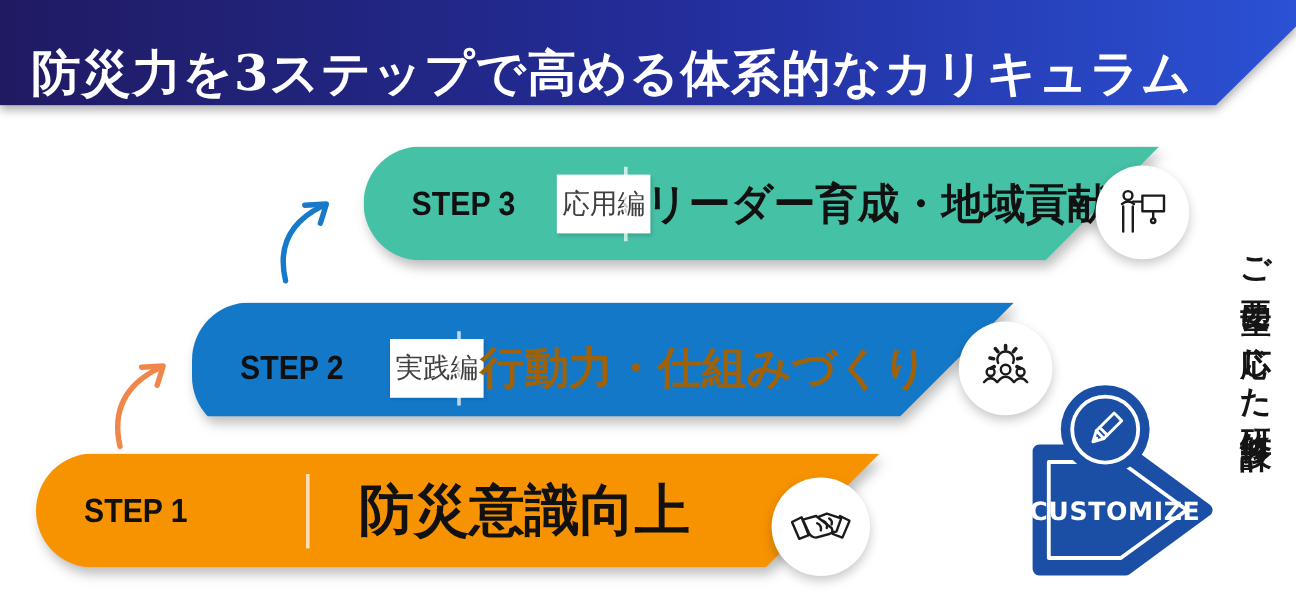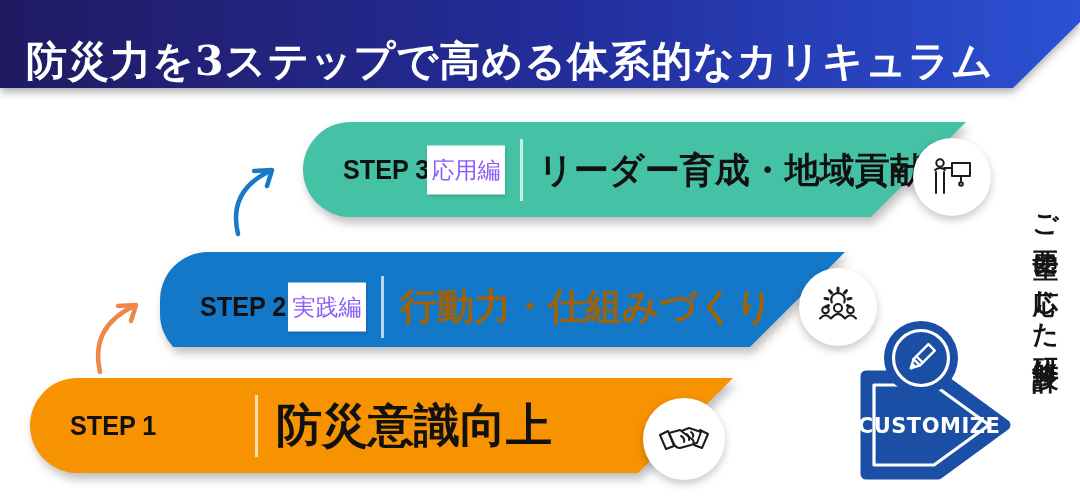--- a/index.html
+++ b/index.html
@@ -16,22 +16,22 @@
           text-align:center;color:#fff;font-family:"DejaVu Serif","Liberation Serif",serif;
           font-weight:bold;font-size:41px;letter-spacing:1px;white-space:nowrap;margin-top:16px;}
 
   
   .bar-wrap{position:absolute;filter:drop-shadow(3px 6px 5px rgba(40,40,40,.30));}
   .bar{position:absolute;left:0;top:0;width:100%;height:100%;border-radius:48px 0 0 48px;}
   .step-label{position:absolute;top:50%;transform:translateY(-50%) scaleX(.9);transform-origin:left center;
           font-weight:bold;font-size:28px;color:#101010;letter-spacing:0;white-space:nowrap;}
   .badge{position:absolute;top:50%;transform:translateY(-50%);width:78px;height:49px;background:#fff;
           display:flex;align-items:center;justify-content:center;
-          font-family:"DejaVu Serif","Liberation Serif",serif;font-size:23px;color:#8b5cf6;
-          box-shadow:1px 2px 3px rgba(0,0,0,.15);white-space:nowrap;}
+          font-family:"DejaVu Serif","Liberation Serif",serif;font-size:23px;color:#404040;
+          box-shadow:1px 2px 3px rgba(0,0,0,.15);white-space:nowrap;margin-left:37px;}
   .divider{position:absolute;top:50%;transform:translateY(-50%);width:3px;height:62px;
           background:rgba(255,255,255,.7);}
   .bar-title{position:absolute;top:50%;transform:translateY(-50%);
           font-family:"DejaVu Serif","Liberation Serif",serif;font-weight:bold;white-space:nowrap;text-align:center;}
 
   
   .icon-circle{position:absolute;background:#fff;border-radius:50%;
           box-shadow:0 4px 9px rgba(0,0,0,.22);display:flex;align-items:center;justify-content:center;}
 
   
@@ -67,21 +67,21 @@
     <div class="step-label" style="left:40px">STEP 2</div>
     <div class="badge" style="left:128px">実践編</div>
     <div class="divider" style="left:221px"></div>
     <div class="bar-title" style="left: 240px; font-size: 37px; color: #a16207;">行動力・仕組みづくり</div>
   </div>
 
   <div class="bar-wrap" style="left:30px;top:378px;width:703px;height:95px">
     <div class="bar" style="clip-path: polygon(0px 0px, 703px 0px, 608px 95px, 0px 95px); background-color: rgb(247, 147, 0);"></div>
     <div class="step-label" style="left:40px">STEP 1</div>
     <div class="divider" style="left:225px"></div>
-    <div class="bar-title" style="left: 246px; font-size: 46px; color: rgb(17, 17, 17);">防災意識向上</div>
+    <div class="bar-title" style="left: 269px; font-size: 46px; color: rgb(17, 17, 17);">防災意識向上</div>
   </div>
 
   <div class="icon-circle" style="left:913px;top:138px;width:78px;height:78px">
     <svg width="50" height="44" viewBox="-25 -22 50 44">
       <g fill="none" stroke="#1b1b1b" stroke-width="2" stroke-linecap="round" stroke-linejoin="round">
         <circle cx="-12" cy="-14" r="3.7"></circle>
         <path d="M -17 -7 q 5 -4 10 0"></path>
         <path d="M -16 -5 L -16 16 M -8 -5 L -8 16"></path>
         <path d="M -8 -9 L 0 -9"></path>
         <rect x="0" y="-14" width="18" height="13" fill="#fff"></rect>

